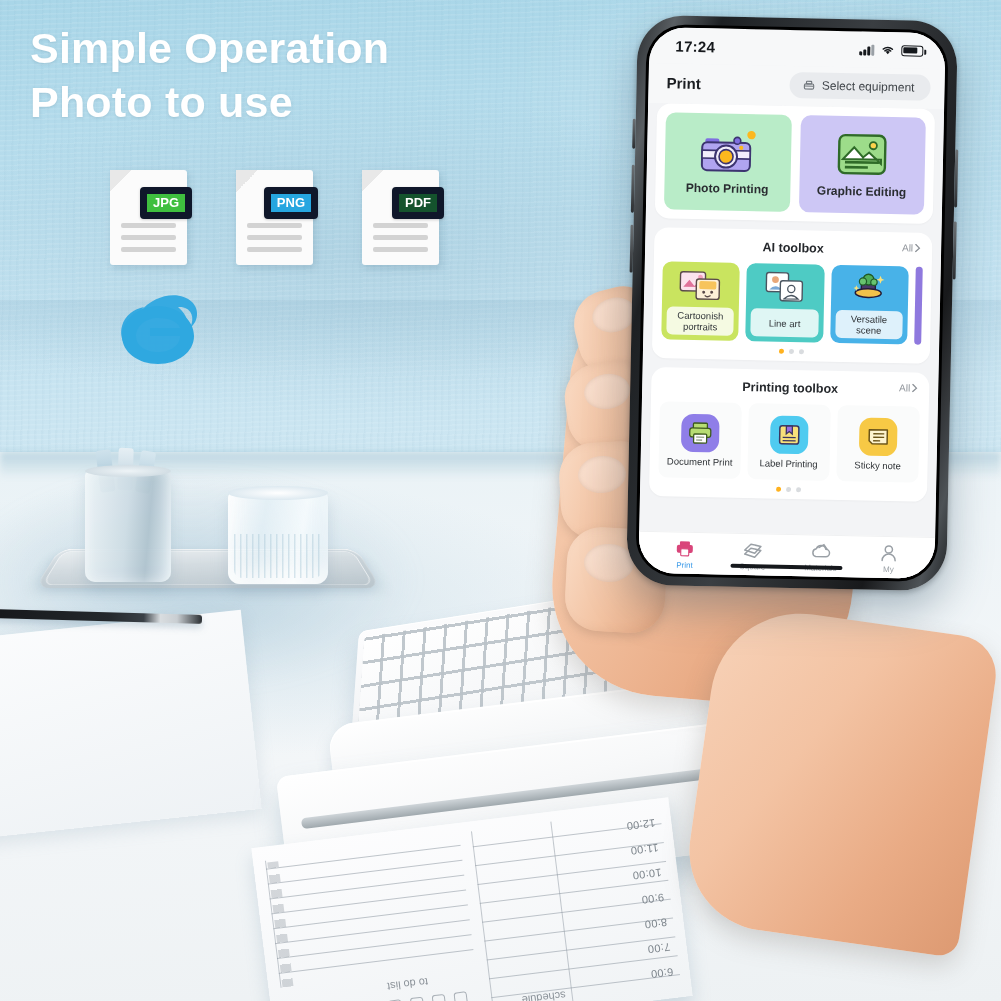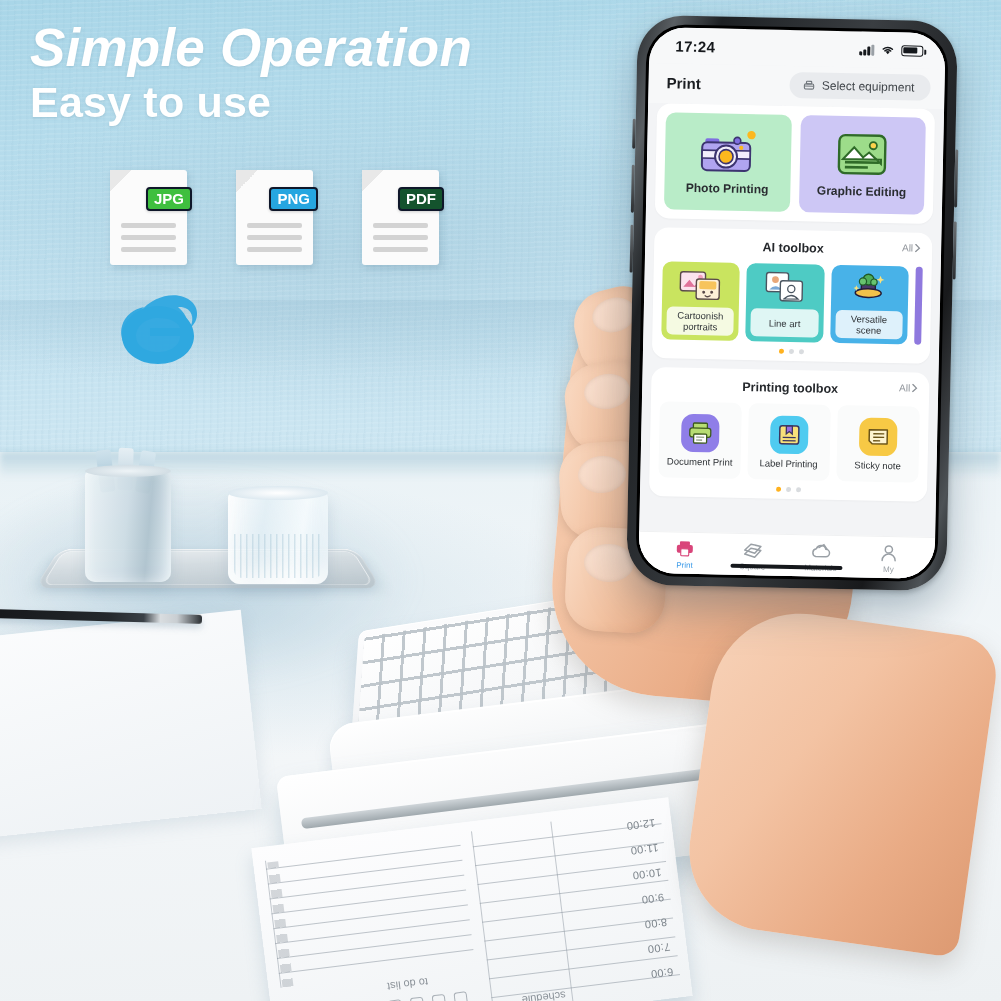--- a/index.html
+++ b/index.html
@@ -220,43 +220,43 @@
   }
 
   
   .headline {
     position: absolute; left: 30px; top: 22px; z-index: 30;
     color: #ffffff;
     font-weight: bold;
     letter-spacing: .2px;
     text-shadow: 0 1px 3px rgba(90,130,150,.25);
   }
-  .headline .line1 { font-size: 53px; line-height: 52px; display: block; font-style: italic; }
+  .headline .line1 { font-size: 43px; line-height: 52px; display: block; }
   .headline .line2 { font-size: 43px; line-height: 56px; display: block; }
 
   
   .file-row {
     position: absolute; left: 110px; top: 170px; z-index: 30;
     display: flex; gap: 49px;
   }
   .file-doc {
     position: relative; width: 77px; height: 95px;
     background: #fbfbfb;
     border-radius: 3px;
     box-shadow: 2px 3px 7px rgba(80,120,145,.25);
   }
   .file-doc .fold2 {
     position: absolute; left: 0; top: 0; width: 22px; height: 22px;
     background: linear-gradient(135deg, #e8e8e8 50%, rgba(0,0,0,0) 50%);
   }
   .file-badge {
     position: absolute; right: -5px; top: 17px;
     padding: 2px 6px 3px; border-radius: 4px;
-    font-size: 15px; font-weight: bold; color: #fff;
-    border: 2px solid #0f172a; line-height: 1;
+    font-size: 13px; font-weight: bold; color: #fff;
+    border: 7px solid #0f172a; line-height: 1;
     box-shadow: 0 1px 3px rgba(0,0,0,.18);
   }
   .file-lines {
     position: absolute; left: 11px; bottom: 13px; right: 11px;
     display: flex; flex-direction: column; gap: 7px;
   }
   .file-lines i { display: block; height: 5px; background: #d3d3d3; border-radius: 2px; }
 
   
   .ie-logo { position: absolute; left: 110px; top: 282px; z-index: 30; width: 100px; height: 92px; }
@@ -542,21 +542,21 @@
   <div class="finger f2"></div>
   <div class="nail n2"></div>
   <div class="finger f3"></div>
   <div class="nail n3"></div>
   <div class="finger f4"></div>
   <div class="nail n4"></div>
 </div>
 
 <div class="headline">
   <span class="line1">Simple Operation</span>
-  <span class="line2">Easy to use</span>
+  <span class="line2">Photo to use</span>
 </div>
 
 <div class="file-row">
 
   <div class="file-doc">
     <div class="fold2"></div>
     <div class="file-badge" style="background:#3fbf3f">JPG</div>
     <div class="file-lines">
         <i></i>
         <i></i>

